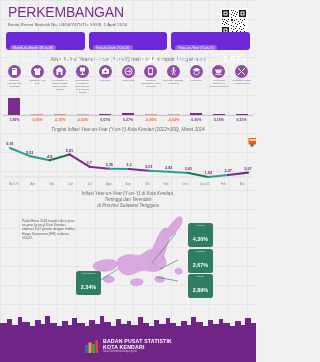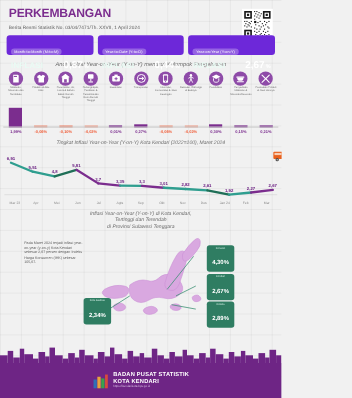--- a/index.html
+++ b/index.html
@@ -16,21 +16,21 @@
       linear-gradient(to right, rgba(0,0,0,0.045) 1px, transparent 1px),
       linear-gradient(to bottom, rgba(0,0,0,0.045) 1px, transparent 1px);
     background-size:19px 19px;
     pointer-events:none;z-index:0;
   }
   .layer{position:relative;z-index:1;}
 
   
   .header{padding:7px 8px 0 8px;position:relative;}
   .title{
-    color:#7b2d8e;font-weight:bold;font-size:11px;line-height:11.6px;
+    color:#7b2d8e;font-weight:normal;font-size:14px;line-height:11.6px;
     letter-spacing:-0.2px;margin:0;
   }
   .title div{white-space:nowrap;}
   .subtitle{
     color:#5a5a5a;font-size:4.3px;margin-top:3px;letter-spacing:0.05px;
   }
   .qr{
     position:absolute;right:8px;top:8px;width:28px;height:28px;
     background:#fff;padding:1px;box-sizing:border-box;
   }

